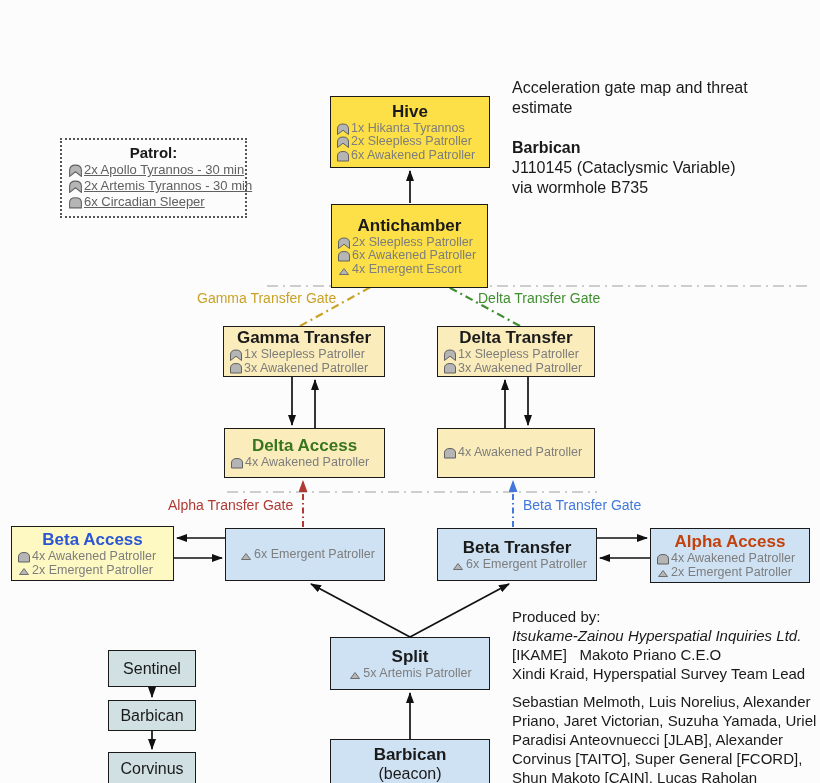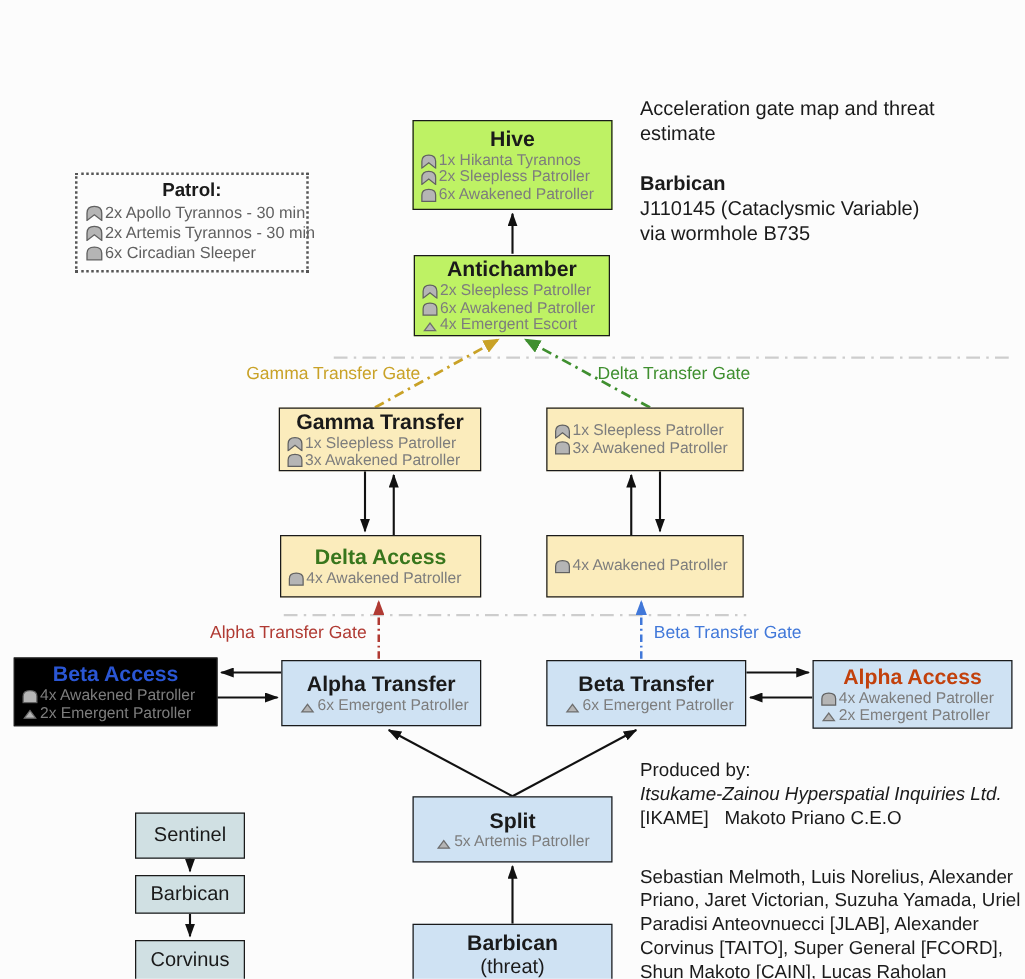--- a/index.html
+++ b/index.html
@@ -15,35 +15,35 @@
     position:absolute;z-index:2;box-sizing:border-box;
     border:1.6px solid #1a1a1a;
     display:flex;flex-direction:column;justify-content:center;
     padding:2px 5px;
   }
   .ntitle{font-weight:bold;font-size:17px;line-height:20px;text-align:center;white-space:nowrap;}
   .units{display:flex;flex-direction:column;}
   .u{display:flex;align-items:center;gap:1px;font-size:12.5px;line-height:13.5px;color:#7d7d7d;white-space:nowrap;}
   .u svg{flex:0 0 auto;}
   .units.center .u{justify-content:center;}
-  .pink{background:#bef264;}
+  .pink{background:#fde047;}
   .yellow{background:#fbecbc;}
   .blue{background:#cfe2f3;}
-  .blue2{background:#000000;}
+  .blue2{background:#fef9c3;}
   .teal{background:#d0e0e3;}
   .t-green{color:#38761d;}
   .t-gold{color:#c79c10;}
   .t-blue{color:#2a56d4;}
   .t-red{color:#c2410c;}
   .patrol{
     position:absolute;z-index:2;box-sizing:border-box;
     border:2px dotted #555;padding:4px 6px 6px 6px;background:transparent;
   }
   .patrol .ptitle{font-weight:bold;font-size:15px;text-align:center;margin-bottom:1px;}
-  .patrol .u{font-size:13px;line-height:16px;color:#606060;}
+  .patrol .u{font-size:13px;line-height:16px;color:#606060;text-decoration:underline;}
   .gate-label{position:absolute;z-index:3;font-size:14px;white-space:nowrap;}
   .g-gold{color:#c9a227;}
   .g-green{color:#3f8f2f;}
   .g-red{color:#b03a33;}
   .g-blue{color:#4178d9;}
   .textblock{position:absolute;z-index:2;font-size:16px;line-height:20px;}
   .tb-title{margin-bottom:20px;}
   .bold{font-weight:bold;}
   .italic{font-style:italic;}
   .credits{position:absolute;z-index:2;font-size:15px;line-height:19px;}
@@ -169,21 +169,21 @@
         </div>
       <div class="u">
           <svg width="14" height="12">
             <use href="#ic-cr"></use>
           </svg>
           <span>6x Awakened Patroller</span>
         </div>
     </div>
   </div>
 
-  <div class="node pink" style="left:331px;top:163px;width:157px;height:65px">
+  <div class="node pink" style="left:331px;top:163px;width:157px;height:84px">
     <div class="ntitle">Antichamber</div>
     <div class="units">
       <div class="u">
           <svg width="14" height="12">
             <use href="#ic-bs"></use>
           </svg>
           <span>2x Sleepless Patroller</span>
         </div>
       <div class="u">
           <svg width="14" height="12">
@@ -217,20 +217,21 @@
       <div class="u">
           <svg width="14" height="12">
             <use href="#ic-cr"></use>
           </svg>
           <span>3x Awakened Patroller</span>
         </div>
     </div>
   </div>
 
   <div class="node yellow" style="left:437px;top:285px;width:158px;height:51px">
+    <div class="ntitle">Delta Transfer</div>
     <div class="units">
       <div class="u">
           <svg width="14" height="12">
             <use href="#ic-bs"></use>
           </svg>
           <span>1x Sleepless Patroller</span>
         </div>
       <div class="u">
           <svg width="14" height="12">
             <use href="#ic-cr"></use>
@@ -275,21 +276,20 @@
       <div class="u">
           <svg width="14" height="12">
             <use href="#ic-fr"></use>
           </svg>
           <span>2x Emergent Patroller</span>
         </div>
     </div>
   </div>
 
   <div class="node blue" style="left:225px;top:487px;width:160px;height:53px">
-    <div class="ntitle">Alpha Transfer</div>
     <div class="units">
       <div class="u" style="padding-left:8px">
           <svg width="14" height="12">
             <use href="#ic-fr"></use>
           </svg>
           <span>6x Emergent Patroller</span>
         </div>
     </div>
   </div>
 
@@ -330,33 +330,34 @@
           <svg width="14" height="12">
             <use href="#ic-fr"></use>
           </svg>
           <span>5x Artemis Patroller</span>
         </div>
     </div>
   </div>
 
   <div class="node blue" style="left:330px;top:698px;width:160px;height:50px">
     <div class="ntitle">Barbican</div>
-    <div class="beacon-sub">(threat)</div>
+    <div class="beacon-sub">(beacon)</div>
   </div>
 
   <div class="node teal chainbox" style="left:108px;top:609px;width:88px;height:37px">
     <div class="ntitle">Sentinel</div>
   </div>
   <div class="node teal chainbox" style="left:108px;top:659px;width:88px;height:31px">
     <div class="ntitle">Barbican</div>
   </div>
   <div class="node teal chainbox" style="left:108px;top:711px;width:88px;height:33px">
     <div class="ntitle">Corvinus</div>
   </div>
 
   <div class="credits" style="left:512px;top:566px;width:308px">
     <div>Produced by:</div>
     <div class="italic">Itsukame-Zainou Hyperspatial Inquiries Ltd.</div>
     <div class="prewrap">[IKAME]   Makoto Priano C.E.O</div>
+    <div>Xindi Kraid, Hyperspatial Survey Team Lead</div>
   </div>
   <div class="contrib" style="left:512px;top:651px;width:308px">Sebastian Melmoth, Luis Norelius, Alexander Priano, Jaret Victorian, Suzuha Yamada, Uriel Paradisi Anteovnuecci [JLAB], Alexander Corvinus [TAITO], Super General [FCORD], Shun Makoto [CAIN], Lucas Raholan [SFRIM], Aegir Rasputin [CAIN], Demion Samenel [CAIN], Gorion Wassenar [STIM]</div>
 
 </div>
 
 </body></html>

